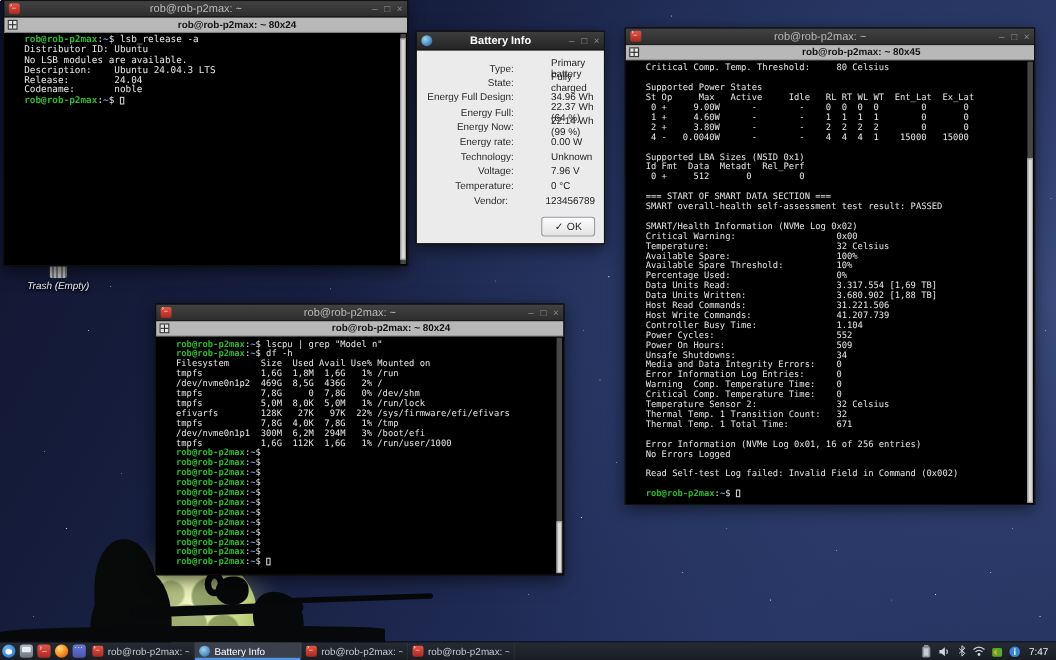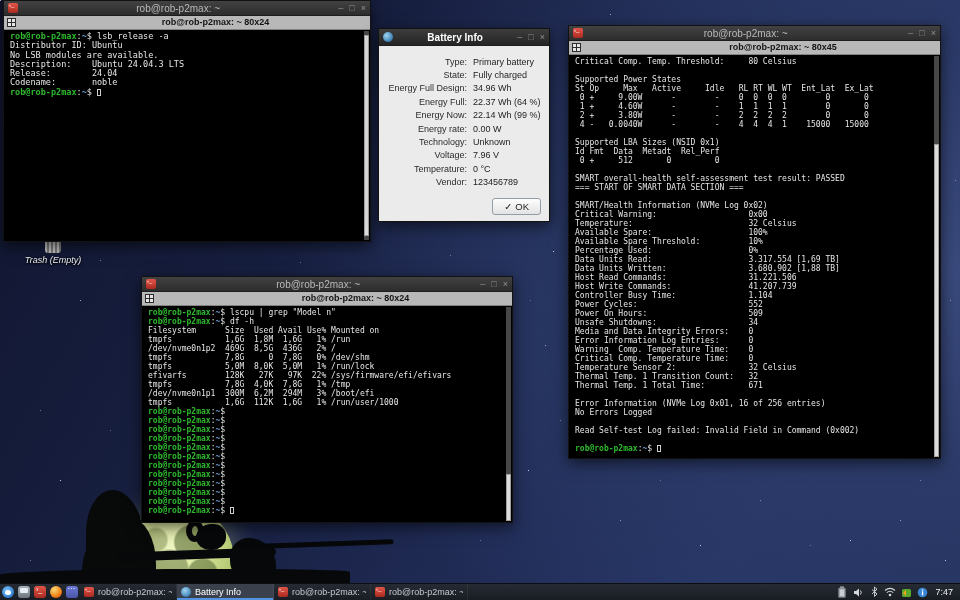--- a/index.html
+++ b/index.html
@@ -61,21 +61,21 @@
   .controls span { font-size:9px; line-height:15px; color:#8f8f8f; cursor:default; }
   .term-mini-icon { width:10px; height:10px; flex:0 0 10px; border-radius:2px;
     background:linear-gradient(#e45548,#a92a20); position:relative; }
   .term-mini-icon::after { content:"›_"; position:absolute; left:1px; top:-1px; font-size:6px; color:#fff; }
   .menubar { height:14px; flex:0 0 14px; display:flex; align-items:center; padding:0 3px;
     background:#b8b8b8; border-bottom:1px solid #828282; }
   .menubar .mtitle { flex:1; text-align:center; font-size:9px; font-weight:bold; color:#141414; line-height:13px;margin-left:48px; }
   .grid-icon { width:9px; height:9px; flex:0 0 9px; border:1px solid #2c2c2c; background:
     linear-gradient(#2c2c2c,#2c2c2c) 50% 0/1px 100% no-repeat,
     linear-gradient(#2c2c2c,#2c2c2c) 0 50%/100% 1px no-repeat, #e6e6e6; }
-  .tcontent { position:relative; flex:1; background:#000; overflow:hidden; padding:2px 8px 0 6px; }
+  .tcontent { position:relative; flex:1; background:#000; overflow:hidden; padding:2px 8px 0 18px; }
   .tline { white-space:pre; font:8px/9px "DejaVu Sans Mono",monospace; color:#e6e6e6; }
   .terminal-a .tline { font-size:8.5px; line-height:9.3px; }
   .seg-w { color:#e6e6e6; }
   .seg-g { color:#2eb82e; font-weight:bold; }
   .seg-b { color:#6f9fd8; font-weight:bold; }
   .seg-r { color:#cc2020; font-weight:bold; }
   .seg-c { display:inline-block; width:4px; height:7px; border:1px solid #cfcfcf; vertical-align:-1px; }
   .sbar { position:absolute; top:1px; bottom:1px; right:1px; width:5px; background:#474747; }
   .sthumb { position:absolute; left:0; right:0; background:#dcdcdc; border:1px solid #9f9f9f; }
 
@@ -84,21 +84,21 @@
   #win-terminal-b { left:568px; top:25px; width:373px; height:434px; z-index:10; }
   #win-terminal-c { left:141px; top:276px; width:372px; height:247px; z-index:12; }
   #win-battery    { left:378px; top:28px; width:172px; height:194px; z-index:14; }
 
   
   .dialog .titlebar { height:17px; flex:0 0 17px; background:linear-gradient(#3d3d3d,#242424); }
   .dialog .wtitle { color:#fff; font-weight:bold; line-height:17px; }
   .batt-app-icon { width:10px; height:10px; flex:0 0 10px; border-radius:50%;
     background:radial-gradient(circle at 35% 35%, #9fd4ef, #3c7fb5 70%); }
   .dialog-body { flex:1; background:#ebebeb; position:relative; padding-top:9px; }
-  .brow { display:flex; height:13.4px; align-items:center; padding:0 8px; }
+  .brow { display:flex; height:13.4px; align-items:center; padding:0 8px;gap:28px; }
   .blabel { width:86px; text-align:right; padding-right:6px; font-size:9px; color:#2b2b2b; }
   .bvalue { flex:1; text-align:left; font-size:9px; color:#1d1d1d; }
   .ok-btn { position:absolute; right:8px; bottom:6px; padding:2px 11px; font-size:9.5px; color:#222;
     background:linear-gradient(#fdfdfd,#e3e3e3); border:1px solid #949ca6; border-radius:3px; cursor:default; }
   .ok-btn .chk { margin-right:3px; }
 
   
   .taskbar { position:absolute; left:0; right:0; bottom:0; height:17px; z-index:50;
     background:linear-gradient(#262b33,#191d23); border-top:1px solid #0c0e11;
     display:flex; align-items:stretch; }
@@ -196,22 +196,22 @@
         <div class="tline"><span class="seg-w">St Op     Max   Active     Idle   RL RT WL WT  Ent_Lat  Ex_Lat</span></div>
         <div class="tline"><span class="seg-w"> 0 +     9.00W      -        -    0  0  0  0        0       0</span></div>
         <div class="tline"><span class="seg-w"> 1 +     4.60W      -        -    1  1  1  1        0       0</span></div>
         <div class="tline"><span class="seg-w"> 2 +     3.80W      -        -    2  2  2  2        0       0</span></div>
         <div class="tline"><span class="seg-w"> 4 -   0.0040W      -        -    4  4  4  1    15000   15000</span></div>
         <div class="tline"><span class="seg-w"> </span></div>
         <div class="tline"><span class="seg-w">Supported LBA Sizes (NSID 0x1)</span></div>
         <div class="tline"><span class="seg-w">Id Fmt  Data  Metadt  Rel_Perf</span></div>
         <div class="tline"><span class="seg-w"> 0 +     512       0         0</span></div>
         <div class="tline"><span class="seg-w"> </span></div>
+        <div class="tline"><span class="seg-w">=== START OF SMART DATA SECTION ===</span></div>
         <div class="tline"><span class="seg-w">SMART overall-health self-assessment test result: PASSED</span></div>
-        <div class="tline"><span class="seg-w">=== START OF SMART DATA SECTION ===</span></div>
         <div class="tline"><span class="seg-w"> </span></div>
         <div class="tline"><span class="seg-w">SMART/Health Information (NVMe Log 0x02)</span></div>
         <div class="tline"><span class="seg-w">Critical Warning:                   0x00</span></div>
         <div class="tline"><span class="seg-w">Temperature:                        32 Celsius</span></div>
         <div class="tline"><span class="seg-w">Available Spare:                    100%</span></div>
         <div class="tline"><span class="seg-w">Available Spare Threshold:          10%</span></div>
         <div class="tline"><span class="seg-w">Percentage Used:                    0%</span></div>
         <div class="tline"><span class="seg-w">Data Units Read:                    3.317.554 [1,69 TB]</span></div>
         <div class="tline"><span class="seg-w">Data Units Written:                 3.680.902 [1,88 TB]</span></div>
         <div class="tline"><span class="seg-w">Host Read Commands:                 31.221.506</span></div>

